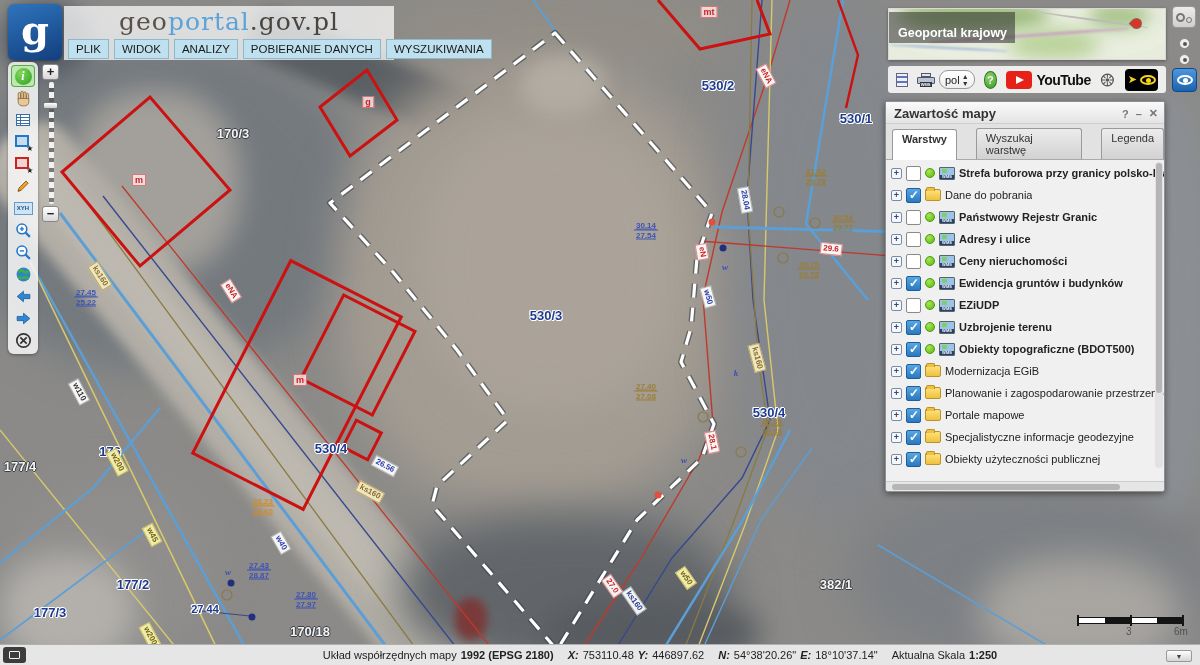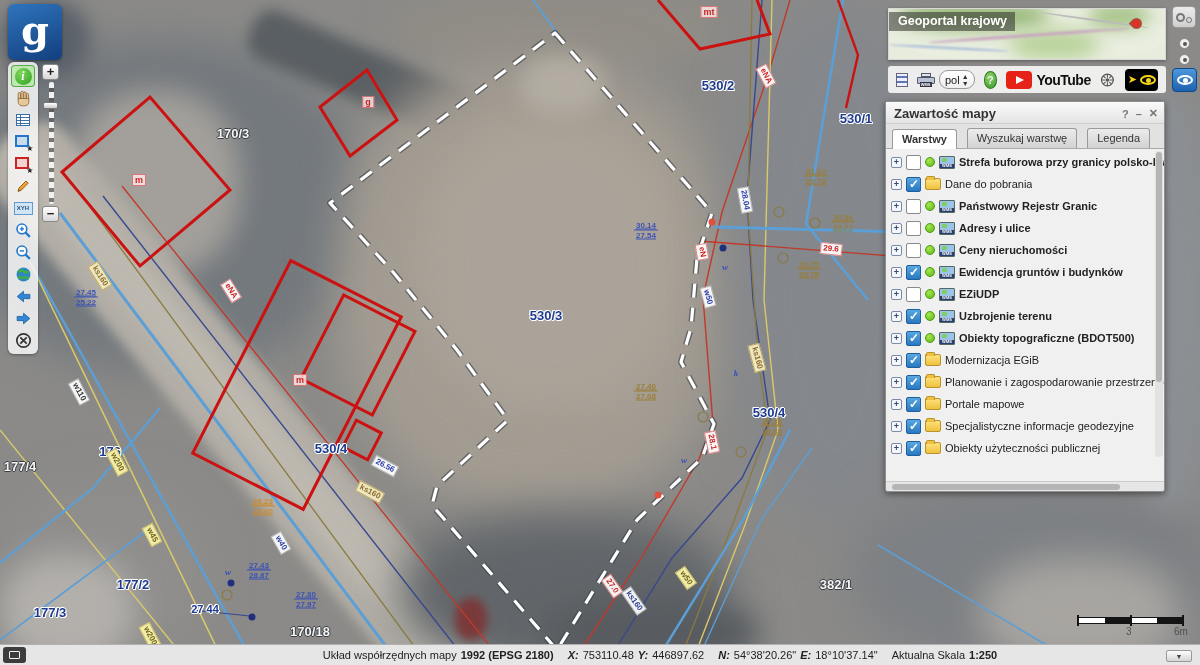--- a/index.html
+++ b/index.html
@@ -72,21 +72,21 @@
             font:700 13px "Liberation Sans",sans-serif; color:#222; text-align:center; line-height:14px; cursor:pointer; }
   #sl-track { width:5px; height:122px; margin:2px auto;
               background:repeating-linear-gradient(#f2f2f2 0 6px, rgba(70,70,70,.55) 6px 10px); border-radius:2px; }
   #sl-thumb { position:absolute; left:1px; top:20px; width:15px; height:7px; background:linear-gradient(#fff,#ccc);
               border:1px solid #777; border-radius:2px; cursor:grab; }
 
   
   #minimap { position:absolute; left:888px; top:8px; width:278px; height:52px; z-index:5; overflow:hidden;
              border:1px solid #d8d8d8; background:#e7ecdc; box-shadow:0 1px 3px rgba(0,0,0,.35); }
   #minimap .mlabel { position:absolute; left:0; top:3px; z-index:2; background:rgba(45,45,45,.55); color:#fff;
-                     font:700 12.5px "Liberation Sans",sans-serif; padding:2px 8px 3px 9px; }
+                     font:700 12.5px "Liberation Sans",sans-serif; padding:14px 8px 3px 9px; }
   .mm { position:absolute; border-radius:45%; }
   #mm-pin { position:absolute; right:24px; top:10px; width:9px; height:9px; background:#d8342a; border-radius:50% 50% 50% 0;
             transform:rotate(45deg); box-shadow:0 0 0 1px rgba(120,20,20,.6); }
 
   
   .sidebtn { position:absolute; z-index:5; cursor:pointer; }
   #btn-gears { left:1172px; top:6px; width:24px; height:22px; background:linear-gradient(#ececec,#cfcfcf);
                border:1px solid #999; border-radius:4px; display:flex; align-items:center; justify-content:center; gap:1px; }
   .gear { width:9px; height:9px; border:2px solid #777; border-radius:50%; }
   .gear.sm { width:6px; height:6px; border-width:1.5px; margin-top:6px; }
@@ -125,21 +125,21 @@
   .eyeball.white { border-color:#fff; } .eyeball.white i { background:#fff; }
 
   
   #panel { position:absolute; left:885px; top:101px; width:280px; height:391px; z-index:6;
            background:#f0f0f0; border:1px solid #8f8f8f; border-radius:3px; box-shadow:0 2px 6px rgba(0,0,0,.45);
            display:flex; flex-direction:column; }
   #panel-head { height:22px; display:flex; align-items:center; padding:2px 6px 0 8px;
                 background:linear-gradient(#fafafa,#e4e4e4); border-bottom:1px solid #cfcfcf; }
   #panel-title { font:700 13px "Liberation Sans",sans-serif; color:#333; flex:1; }
   .winbtn { font:700 11px "Liberation Sans",sans-serif; color:#777; margin-left:7px; cursor:pointer; }
-  #tabs { display:flex; gap:10px; padding:4px 0 0 6px; background:#e2e2e2; border-bottom:1px solid #aaa; }
+  #tabs { display:flex; gap:19px; padding:4px 0 0 6px; background:#e2e2e2; border-bottom:1px solid #aaa; }
   .tab { font:400 11px "Liberation Sans",sans-serif; color:#333; background:linear-gradient(#ececec,#d2d2d2);
          border:1px solid #9a9a9a; border-bottom:none; border-radius:3px 3px 0 0; padding:3px 9px; cursor:pointer; }
   .tab.active { background:#fff; font-weight:700; position:relative; top:1px; padding-bottom:4px; }
   #expand-btn { margin:5px 14px 3px 20px; height:17px; background:linear-gradient(#f4f4f4,#dedede); border:1px solid #999;
                 border-radius:2px; font:400 10.5px "Liberation Sans",sans-serif; color:#222; text-align:center; line-height:15px; cursor:pointer; }
   #layer-list { position:relative; flex:1; overflow:hidden; padding:2px 0 0 5px; background:#f0f0f0; }
   .lrow { display:flex; align-items:center; height:22px; gap:4px; cursor:pointer; }
   .expicon { width:11px; height:11px; border:1px solid #7a8aa8; background:#f4f7fb; color:#3a4a68; font:700 9px "Liberation Sans",sans-serif;
              line-height:9px; text-align:center; border-radius:2px; flex:none; cursor:pointer; }
   .cbox { width:15px; height:15px; border:1px solid #8a8a8a; border-radius:2px; background:#fff; flex:none; position:relative; cursor:pointer; }
@@ -336,20 +336,32 @@
       <div class="dot navy" style="left: 723px; top: 248px;"></div>
       <div class="dot navy" style="left: 231px; top: 583px;"></div>
       <div class="dot navy" style="left: 252px; top: 617px;"></div>
       <div class="dot red" style="left: 658px; top: 495px;"></div>
       <div class="dot red" style="left: 712px; top: 222px;"></div>
     </div>
 
   <div id="logo">
       <span>g</span>
     </div>
+  <div id="titlebar">
+    <div id="sitetitle">
+      <span class="t-geo">geo</span><span class="t-portal">portal</span><span class="t-suffix">.gov.pl</span>
+    </div>
+    <div id="menu">
+        <button class="menu-btn">PLIK</button>
+        <button class="menu-btn">WIDOK</button>
+        <button class="menu-btn">ANALIZY</button>
+        <button class="menu-btn">POBIERANIE DANYCH</button>
+        <button class="menu-btn">WYSZUKIWANIA</button>
+      </div>
+  </div>
 
   <div id="tools">
       <div class="tool active">
         <span class="ic-info">i</span>
       </div>
       <div class="tool">
         <svg width="17" height="17" viewBox="0 0 16 16">
           <g fill="#e8c89a" stroke="#8a6a3a" stroke-width=".8">
             <rect x="3" y="2.4" width="2.2" height="7" rx="1"></rect>
             <rect x="5.6" y="1.2" width="2.2" height="8" rx="1"></rect>

